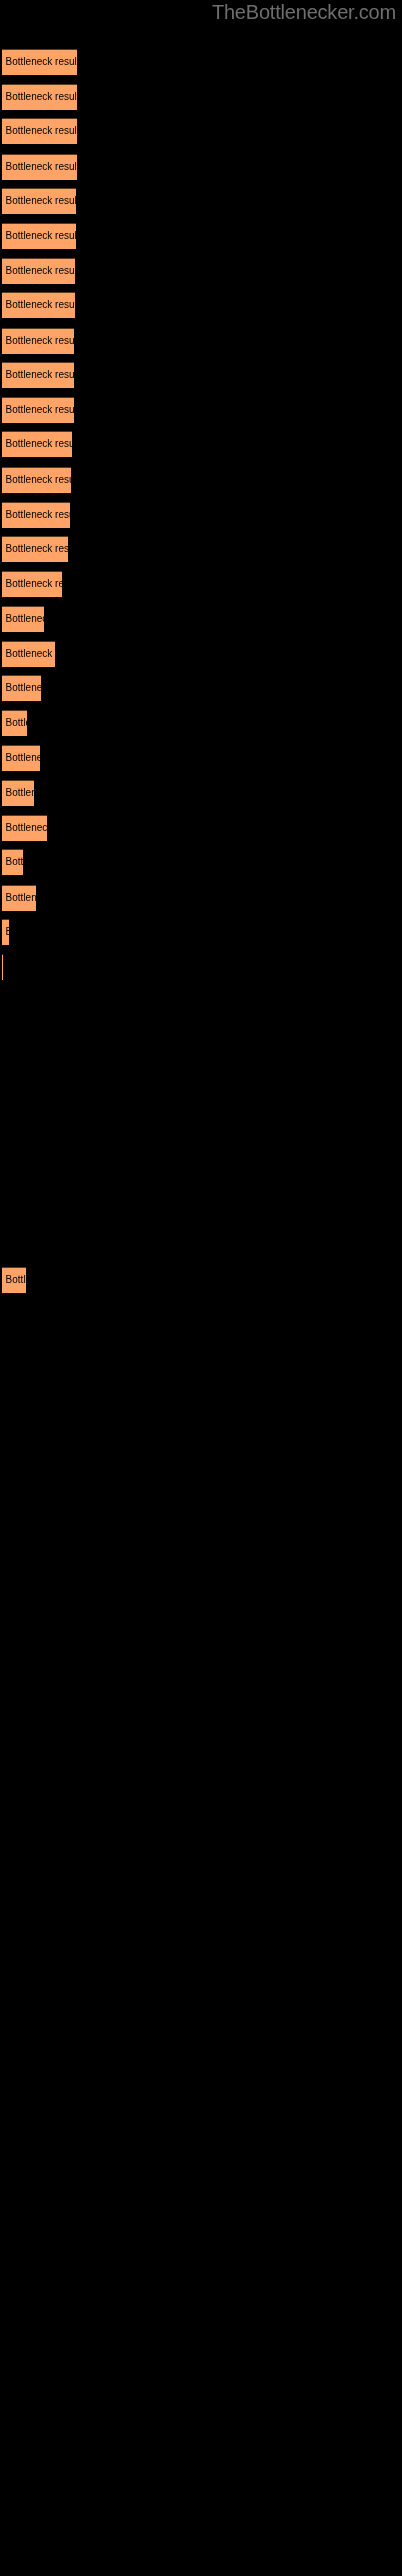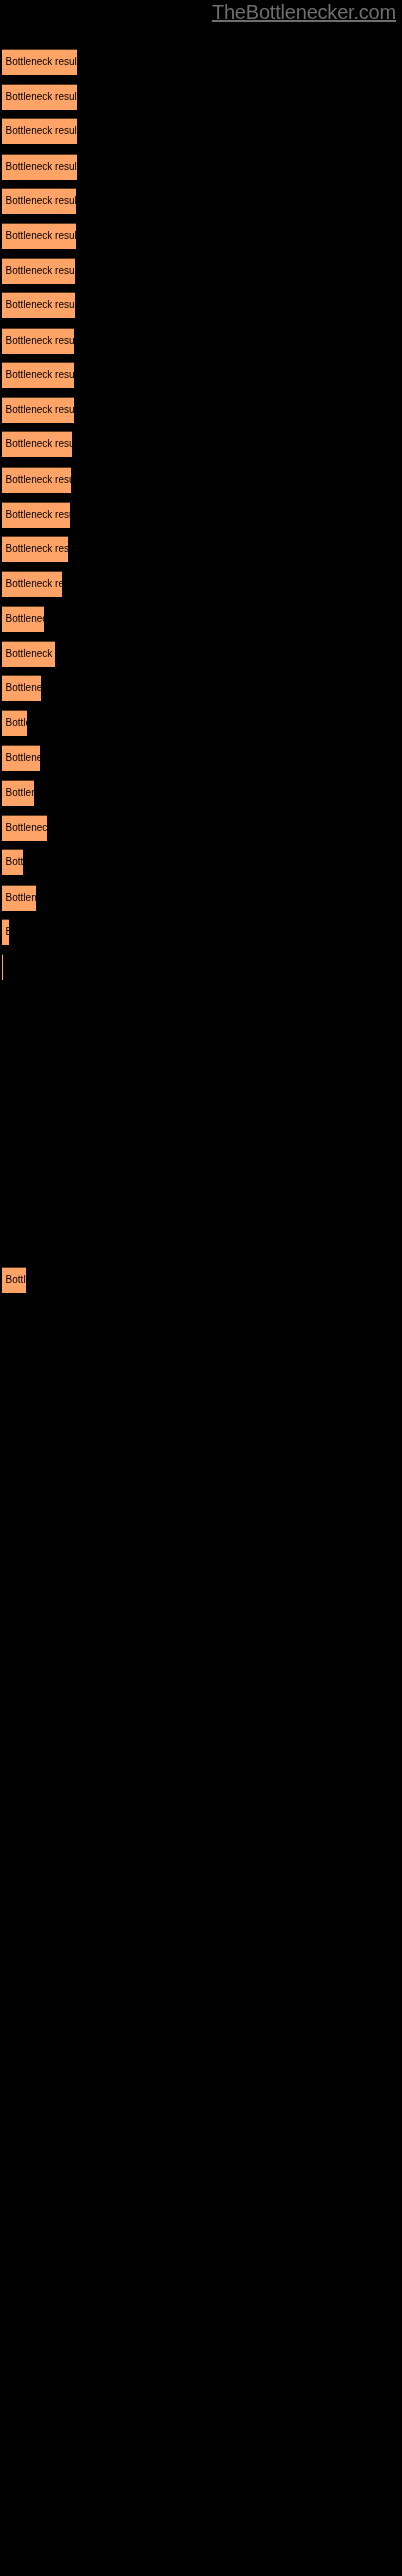--- a/index.html
+++ b/index.html
@@ -27,21 +27,20 @@
     left: 0px;
     width: 396px;
     text-align: right;
     color: #6e6e6e;
     font-family: "Liberation Sans", sans-serif;
     font-size: 20px;
     line-height: 24px;
     letter-spacing: -0.2px;
     white-space: nowrap;
     user-select: none;
-    text-decoration: underline;
   }
 
   #bars {
     position: absolute;
     top: 0;
     left: 0;
     width: 403px;
     height: 2576px;
   }
 

